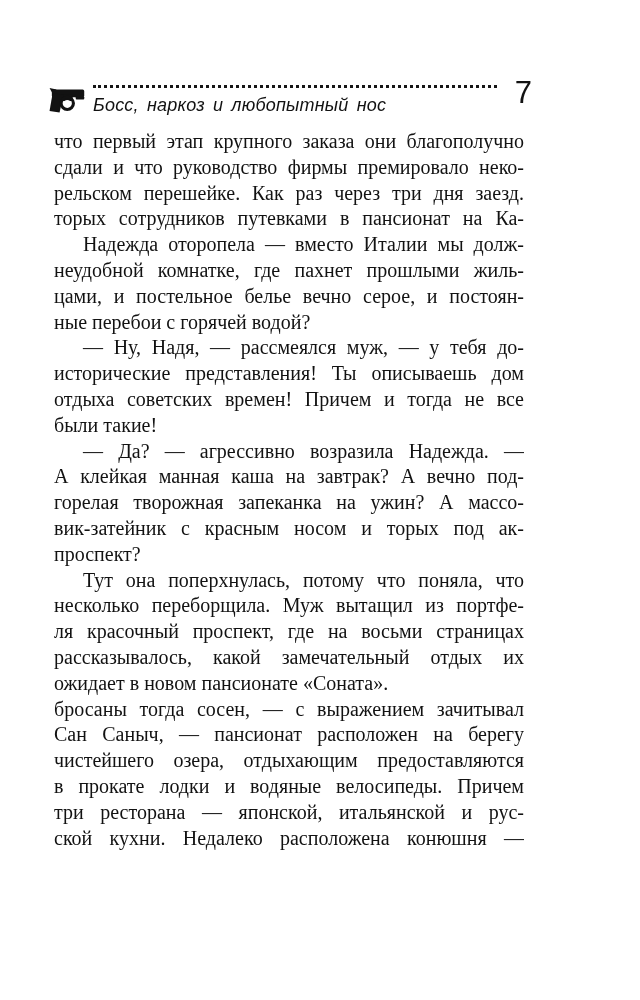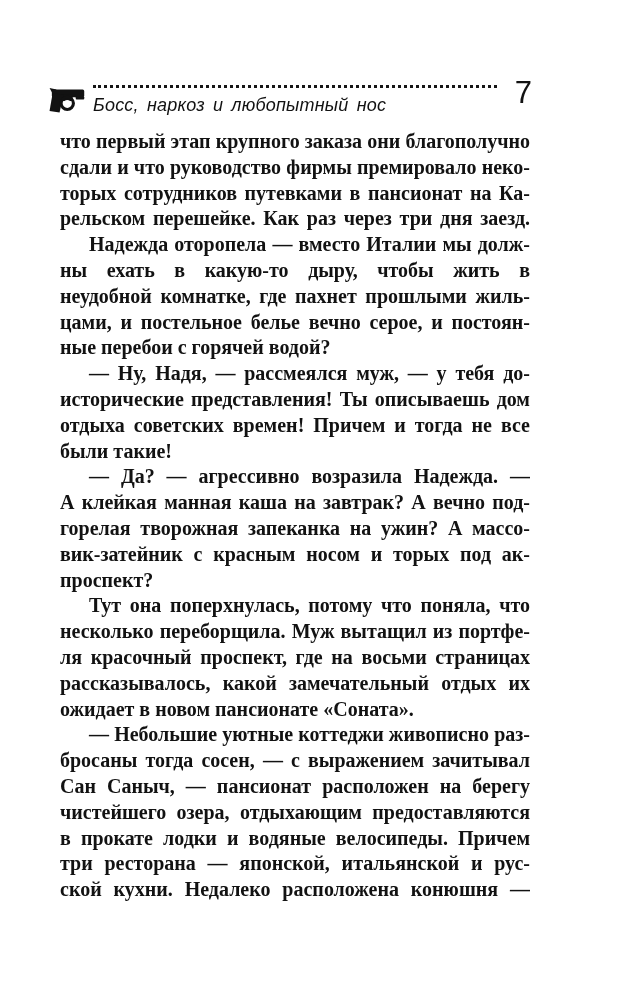--- a/index.html
+++ b/index.html
@@ -57,24 +57,23 @@
     text-align: right;
     font-family: "Liberation Sans", sans-serif;
     font-size: 31px;
     line-height: 34px;
     color: #121212;
   }
 
   
   .body-text {
     position: absolute;
-    left: 60px;
+    left: 54px;
     top: 129px;
     width: 470px;
-    font-weight: bold;
   }
   .line {
     height: 25.8px;
     line-height: 25.8px;
     font-size: 20px;
     text-align: justify;
     text-align-last: justify;
     overflow: hidden;
     white-space: nowrap; 
   }
@@ -109,42 +108,40 @@
 
   <div class="dotted-rule"></div>
 
   <div class="running-title">Босс, наркоз и любопытный нос</div>
 
   <div class="page-number">7</div>
 
   <main class="body-text">
       <div class="line">что первый этап крупного заказа они благополучно</div>
       <div class="line">сдали и что руководство фирмы премировало неко-</div>
+      <div class="line">рельском перешейке. Как раз через три дня заезд.</div>
       <div class="line">торых сотрудников путевками в пансионат на Ка-</div>
-      <div class="line">рельском перешейке. Как раз через три дня заезд.</div>
       <div class="line indent">Надежда оторопела — вместо Италии мы долж-</div>
-      <div class="line">ны ехать в какую-то дыру, чтобы жить в крошечной</div>
       <div class="line">неудобной комнатке, где пахнет прошлыми жиль-</div>
       <div class="line">цами, и постельное белье вечно серое, и постоян-</div>
       <div class="line last">ные перебои с горячей водой?</div>
       <div class="line indent">— Ну, Надя, — рассмеялся муж, — у тебя до-</div>
       <div class="line">исторические представления! Ты описываешь дом</div>
       <div class="line">отдыха советских времен! Причем и тогда не все</div>
       <div class="line last">были такие!</div>
       <div class="line indent">— Да? — агрессивно возразила Надежда. —</div>
       <div class="line">А клейкая манная каша на завтрак? А вечно под-</div>
       <div class="line">горелая творожная запеканка на ужин? А массо-</div>
       <div class="line">вик-затейник с красным носом и торых под ак-</div>
       <div class="line last">проспект?</div>
       <div class="line indent">Тут она поперхнулась, потому что поняла, что</div>
       <div class="line">несколько переборщила. Муж вытащил из портфе-</div>
       <div class="line">ля красочный проспект, где на восьми страницах</div>
       <div class="line">рассказывалось, какой замечательный отдых их</div>
       <div class="line last">ожидает в новом пансионате «Соната».</div>
-      <div class="line indent">— Небольшие уютные коттеджи живописно раз-</div>
       <div class="line">бросаны тогда сосен, — с выражением зачитывал</div>
       <div class="line">Сан Саныч, — пансионат расположен на берегу</div>
       <div class="line">чистейшего озера, отдыхающим предоставляются</div>
       <div class="line">в прокате лодки и водяные велосипеды. Причем</div>
       <div class="line">три ресторана — японской, итальянской и рус-</div>
       <div class="line">ской кухни. Недалеко расположена конюшня —</div>
     </main>
 
 </div>
 

